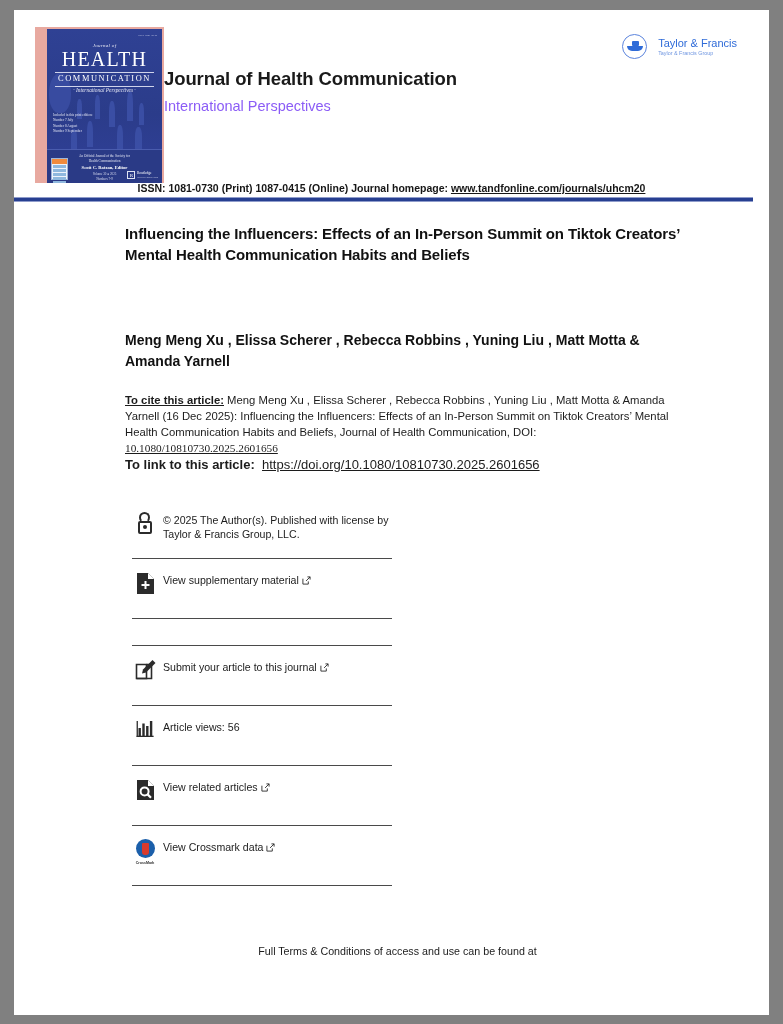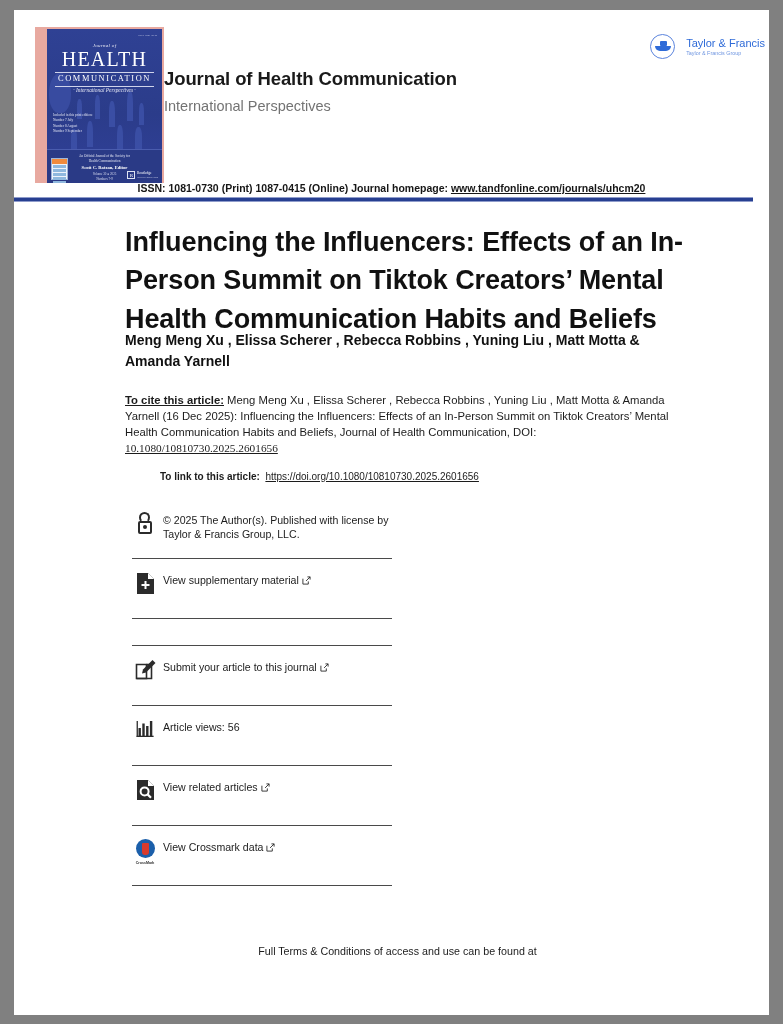--- a/index.html
+++ b/index.html
@@ -103,24 +103,24 @@
   #cov-routledge .rtxt { color: #fff; font-size: 3.6px; font-family: "Liberation Serif", serif; line-height: 1.3; }
   #cov-routledge .rtxt small { display: block; font-size: 2.2px; color: #ccd2ec; }
 
   #journal-title {
     position: absolute; left: 150px; top: 58px;
     font-size: 18.5px; font-weight: bold; color: #1a1a1a;
     letter-spacing: -.1px;
   }
   #journal-sub {
     position: absolute; left: 150px; top: 88px;
-    font-size: 14.5px; color: #737373;
-  }
-
-  #tf-logo { position: absolute; right: 4px; top: 24px; display: flex; align-items: center; gap: 11px; }
+    font-size: 14.5px; color: #8b5cf6;
+  }
+
+  #tf-logo { position: absolute; right: 32px; top: 24px; display: flex; align-items: center; gap: 11px; }
   #tf-mark {
     width: 25px; height: 25px; border-radius: 50%;
     border: 1.4px solid #5b84dd; position: relative; flex: none;
   }
   #tf-mark::before {
     content: ""; position: absolute; left: 3.5px; right: 3.5px; top: 11px;
     height: 5px; background: #2f6bd8; border-radius: 0 0 6px 6px;
   }
   #tf-mark::after {
     content: ""; position: absolute; left: 9px; top: 6px; width: 7px; height: 5px;
@@ -137,36 +137,36 @@
   #blue-bar {
     position: absolute; left: 0; top: 187px; width: 739px; height: 5px;
     background: #273f91; border-top: 1px solid #8f9ccb; border-bottom: 1px solid #8f9ccb;
   }
 
   
   #body { position: absolute; left: 0; top: 192px; right: 0; }
 
   #title {
     position: absolute; left: 111px; top: 21px; width: 560px;
-    font-size: 27px; font-weight: bold; color: #111; line-height: 1.42;
+    font-size: 15px; font-weight: bold; color: #111; line-height: 1.42;
     letter-spacing: -.1px;
   }
   #authors {
     position: absolute; left: 111px; top: 128px; width: 555px;
     font-size: 14px; font-weight: bold; color: #111; line-height: 1.5;
   }
   #cite-block {
     position: absolute; left: 111px; top: 190px; width: 548px;
     font-size: 11.3px; color: #1c1c1c; line-height: 1.42;
   }
   #cite-block b { font-weight: bold; text-decoration: underline; }
   #cite-block .doi { text-decoration: underline; font-family: Liberation Serif, serif; }
   #link-block {
-    position: absolute; left: 111px; top: 269px; width: 548px;
-    font-size: 10px; color: #1c1c1c; margin-left: 35px;
+    position: absolute; left: 111px; top: 255px; width: 548px;
+    font-size: 13px; color: #1c1c1c;
   }
   #link-block b { font-weight: bold; }
   #link-block .url { text-decoration: underline; }
 
   
   #rows { position: absolute; left: 118px; top: 310px; width: 262px; }
   .row { position: relative; display: flex; align-items: flex-start; min-height: 33px; }
   .row .ico {
     width: 26px; flex: none; display: flex; align-items: center; justify-content: center;
     color: #2b2b2b;

